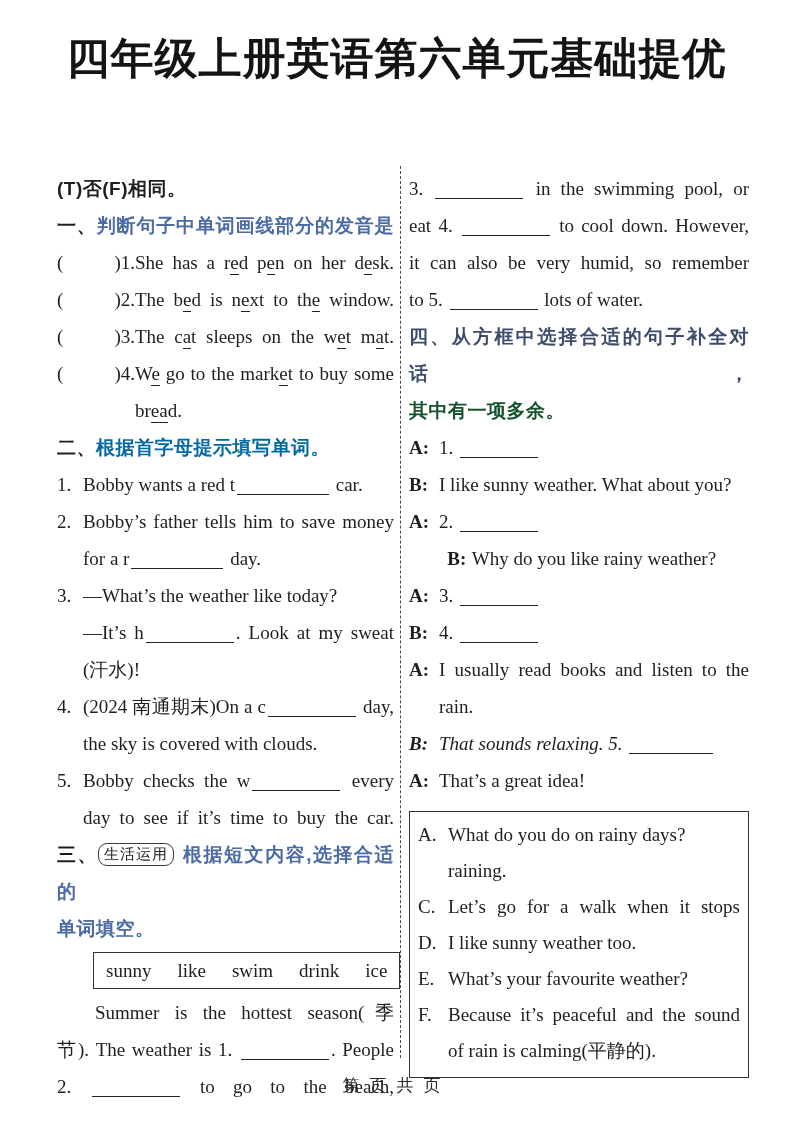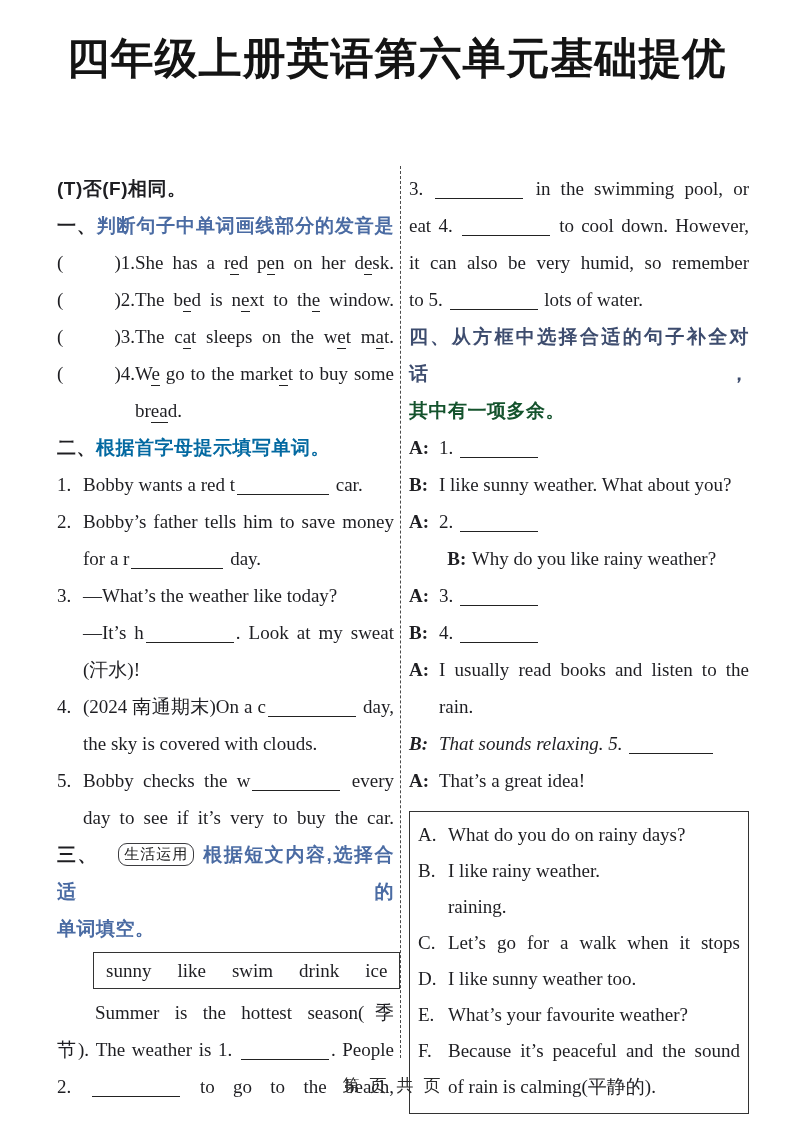--- a/index.html
+++ b/index.html
@@ -37,21 +37,21 @@
   .line{min-height:37px;}
   .line.fill{text-align:justify;text-align-last:justify;}
   .line.ind{text-indent:38px;}
   .prefix{display:inline-block;text-indent:0;}
   .heading-part{font-family:"Liberation Sans", sans-serif;font-weight:700;letter-spacing:0.5px;}
   .badge{
     display:inline-block;
     font-family:"Liberation Serif", serif;font-weight:400;
     font-size:15px;line-height:21px;letter-spacing:1px;
     border:1px solid #3c3c40;border-radius:9px;
-    padding:0 5px;margin-right:8px;vertical-align:2px;color:#222;margin-left:20px;
+    padding:0 5px;margin-right:8px;vertical-align:2px;color:#222;
   }
   .blank{
     display:inline-block;height:0.95em;
     border-bottom:1.5px solid #222;
     vertical-align:-4px;margin:0 2px;
   }
   .ul{border-bottom:1.5px solid #222;padding-bottom:1px;}
   .speaker{font-weight:700;}
   .wordbox{
     display:inline-block;
@@ -107,21 +107,21 @@
         <div class="line" style="text-indent: -26px;"><span class="prefix " style="width: 26px;">3.</span>—What’s the weather like today?</div>
         <div class="line fill">—It’s h<span class="blank" style="width: 88px;"></span>. Look at my sweat</div>
         <div class="line">(汗水)!</div>
       </div>
       <div class="block" style="padding-left: 26px;">
         <div class="line fill" style="text-indent: -26px;"><span class="prefix " style="width: 26px;">4.</span>(2024 南通期末)On a c<span class="blank" style="width: 88px;"></span> day,</div>
         <div class="line">the sky is covered with clouds.</div>
       </div>
       <div class="block" style="padding-left: 26px;">
         <div class="line fill" style="text-indent: -26px;"><span class="prefix " style="width: 26px;">5.</span>Bobby checks the w<span class="blank" style="width: 88px;"></span> every</div>
-        <div class="line fill">day to see if it’s very to buy the car.</div>
+        <div class="line fill">day to see if it’s time to buy the car.</div>
       </div>
       <div class="block">
         <div class="line fill"><span class="heading-part" style="color: rgb(30, 30, 34);">三、</span><span class="badge">生活运用</span><span class="heading-part" style="color: rgb(74, 107, 163);">根据短文内容,选择合适的</span></div>
         <div class="line"><span class="heading-part" style="color: rgb(74, 107, 163);">单词填空。</span></div>
       </div>
       <div class="block"><div class="wordbox"><span class="word">sunny</span><span class="word">like</span><span class="word">swim</span><span class="word">drink</span><span class="word">ice</span></div></div>
       <div class="block">
         <div class="line fill ind">Summer is the hottest season(季</div>
         <div class="line fill">节). The weather is 1. <span class="blank" style="width: 88px;"></span>. People</div>
         <div class="line fill">2. <span class="blank" style="width: 88px;"></span> to go to the beach,</div>
@@ -164,23 +164,20 @@
         <div class="line" style="text-indent: -30px;"><span class="prefix speaker" style="width: 30px;">B:</span>That sounds relaxing. 5. <span class="blank" style="width: 84px;"></span></div>
       </div>
       <div class="block" style="padding-left: 30px;">
         <div class="line" style="text-indent: -30px;"><span class="prefix speaker" style="width: 30px;">A:</span>That’s a great idea!</div>
       </div>
       <div class="optionsbox">
         <div class="block" style="padding-left: 30px;">
           <div class="line" style="text-indent: -30px;"><span class="prefix " style="width: 30px;">A.</span>What do you do on rainy days?</div>
         </div>
         <div class="block" style="padding-left: 30px;">
-          <div class="line" style="text-indent: -30px;"><span class="prefix " style="width: 30px;">B.</span>I like rainy weather.</div>
-        </div>
-        <div class="block" style="padding-left: 30px;">
           <div class="line">raining.</div>
           <div class="line fill" style="text-indent: -30px;"><span class="prefix " style="width: 30px;">C.</span>Let’s go for a walk when it stops</div>
         </div>
         <div class="block" style="padding-left: 30px;">
           <div class="line" style="text-indent: -30px;"><span class="prefix " style="width: 30px;">D.</span>I like sunny weather too.</div>
         </div>
         <div class="block" style="padding-left: 30px;">
           <div class="line" style="text-indent: -30px;"><span class="prefix " style="width: 30px;">E.</span>What’s your favourite weather?</div>
         </div>
         <div class="block" style="padding-left: 30px;">

